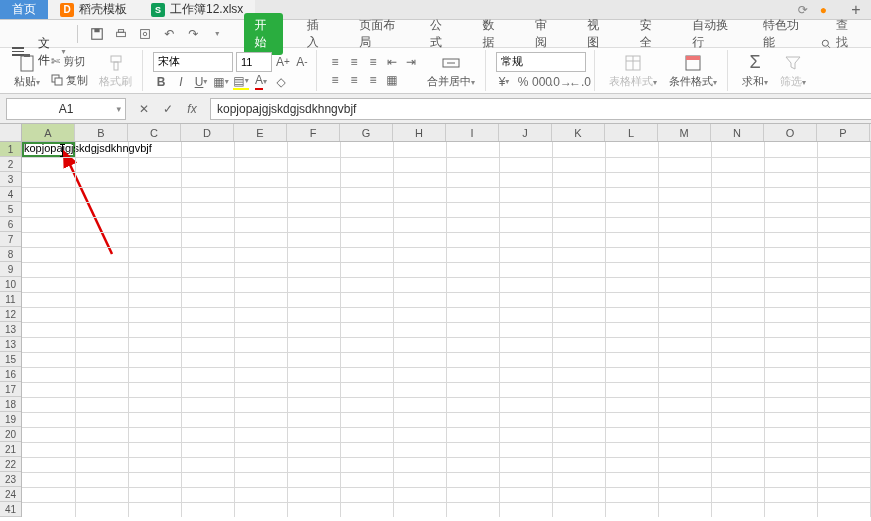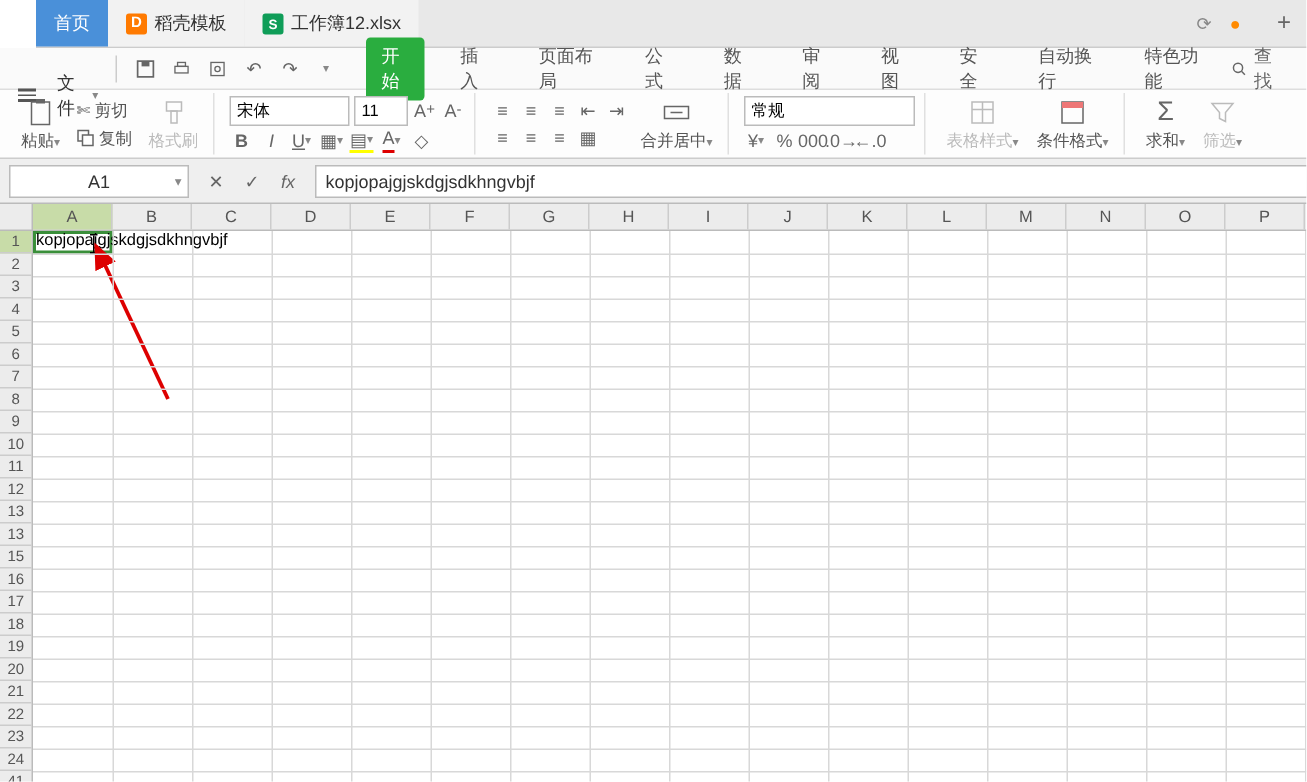--- a/index.html
+++ b/index.html
@@ -1,19 +1,19 @@
 <!DOCTYPE html>
 <html><head>
 <meta charset="utf-8">
 <style>
 * { box-sizing: border-box; margin: 0; padding: 0; }
 body { font-family: "Microsoft YaHei", Arial, sans-serif; font-size: 12px; color: #333; background: #fff; width: 871px; height: 521px; overflow: hidden; }
 
 
-.tab-bar { height: 32px; background: #e8e8e8; display: flex; align-items: stretch; border-bottom: 1px solid #ccc; margin-left: 24px; }
+.tab-bar { height: 20px; background: #e8e8e8; display: flex; align-items: stretch; border-bottom: 1px solid #ccc; }
 .tab { padding: 0 12px; display: flex; align-items: center; gap: 5px; font-size: 12px; cursor: pointer; }
 .tab.home { background: #4a90d9; color: #fff; }
 .tab.docer { background: #f2f2f2; }
 .tab.workbook { background: #f2f2f2; }
 .tab-icon { width: 14px; height: 14px; display: inline-flex; align-items: center; justify-content: center; }
 .tab-icon.docer { background: #ff7a00; border-radius: 2px; color: #fff; font-size: 10px; font-weight: bold; }
 .tab-icon.xls { background: #0f9d58; border-radius: 2px; color: #fff; font-size: 9px; font-weight: bold; }
 .tab-status { margin-left: auto; display: flex; align-items: center; gap: 12px; padding: 0 14px; color: #888; }
 .add-tab { width: 30px; display: flex; align-items: center; justify-content: center; color: #666; font-size: 16px; cursor: pointer; }
 
@@ -21,36 +21,36 @@
 .menu-bar { height: 28px; background: #fafafa; display: flex; align-items: center; padding: 0 6px; gap: 2px; border-bottom: 1px solid #ddd; }
 .menu-btn { padding: 3px 6px; display: flex; align-items: center; gap: 3px; cursor: pointer; margin-top: 36px; }
 .ham { display: flex; flex-direction: column; gap: 2px; }
 .ham span { width: 12px; height: 1.5px; background: #555; }
 .qat { display: flex; gap: 6px; margin-left: 4px; }
 .qat-btn { width: 18px; height: 18px; display: flex; align-items: center; justify-content: center; cursor: pointer; color: #666; }
 .qat-sep { width: 1px; height: 18px; background: #ccc; margin: 0 4px; }
 .ribbon-tabs { display: flex; gap: 14px; margin-left: 16px; }
 .ribbon-tab { padding: 4px 10px; cursor: pointer; color: #555; }
 .ribbon-tab.active { background: #2aad3f; color: #fff; border-radius: 3px; }
-.search-area { margin-left: auto; display: flex; align-items: center; gap: 4px; color: #666; cursor: pointer; padding: 2px 8px; }
+.search-area { margin-left: auto; display: flex; align-items: flex-end; gap: 4px; color: #666; cursor: pointer; padding: 2px 8px; }
 
 
 .ribbon { height: 46px; background: #fdfdfd; display: flex; align-items: center; padding: 2px 4px; border-bottom: 1px solid #ccc; gap: 4px; }
 .rgroup { display: flex; align-items: center; gap: 4px; padding: 0 6px; border-right: 1px solid #e0e0e0; height: 100%; }
 .rgroup:last-child { border-right: none; }
 .rbtn-lg { display: flex; flex-direction: column; align-items: center; justify-content: center; gap: 1px; padding: 2px 4px; cursor: pointer; font-size: 11px; color: #555; }
 .rbtn-lg svg, .rbtn-lg .icn { width: 20px; height: 20px; }
 .rbtn-sm { display: flex; align-items: center; gap: 3px; padding: 1px 3px; cursor: pointer; font-size: 11px; color: #555; }
 .rbtn-disabled { color: #bbb; }
 .vstack { display: flex; flex-direction: column; gap: 2px; }
 .hstack { display: flex; gap: 3px; align-items: center; }
 .sel { border: 1px solid #bbb; background: #fff; font-size: 11px; height: 20px; padding: 0 4px; }
 .sel.font { width: 80px; }
 .sel.size { width: 36px; }
-.sel.fmt { width: 114px; }
+.sel.fmt { width: 90px; }
 .fmt-icons { display: flex; gap: 4px; }
 .fmt-i { width: 16px; height: 16px; display: flex; align-items: center; justify-content: center; border: 0; cursor: pointer; color: #666; }
 .underline-a { border-bottom: 2px solid #d00; padding-bottom: 1px; }
 .carat { font-size: 8px; color: #888; }
 
 
 .formula-bar { height: 30px; background: #efefef; display: flex; align-items: center; border-bottom: 1px solid #bbb; }
 .name-box { width: 120px; height: 22px; border: 1px solid #bbb; background: #fff; margin-left: 6px; text-align: center; font-size: 12px; display: flex; align-items: center; justify-content: center; position: relative; }
 .name-box::after { content: "▾"; position: absolute; right: 4px; font-size: 9px; color: #888; }
 .fb-icons { display: flex; gap: 8px; margin: 0 10px; align-items: center; }

